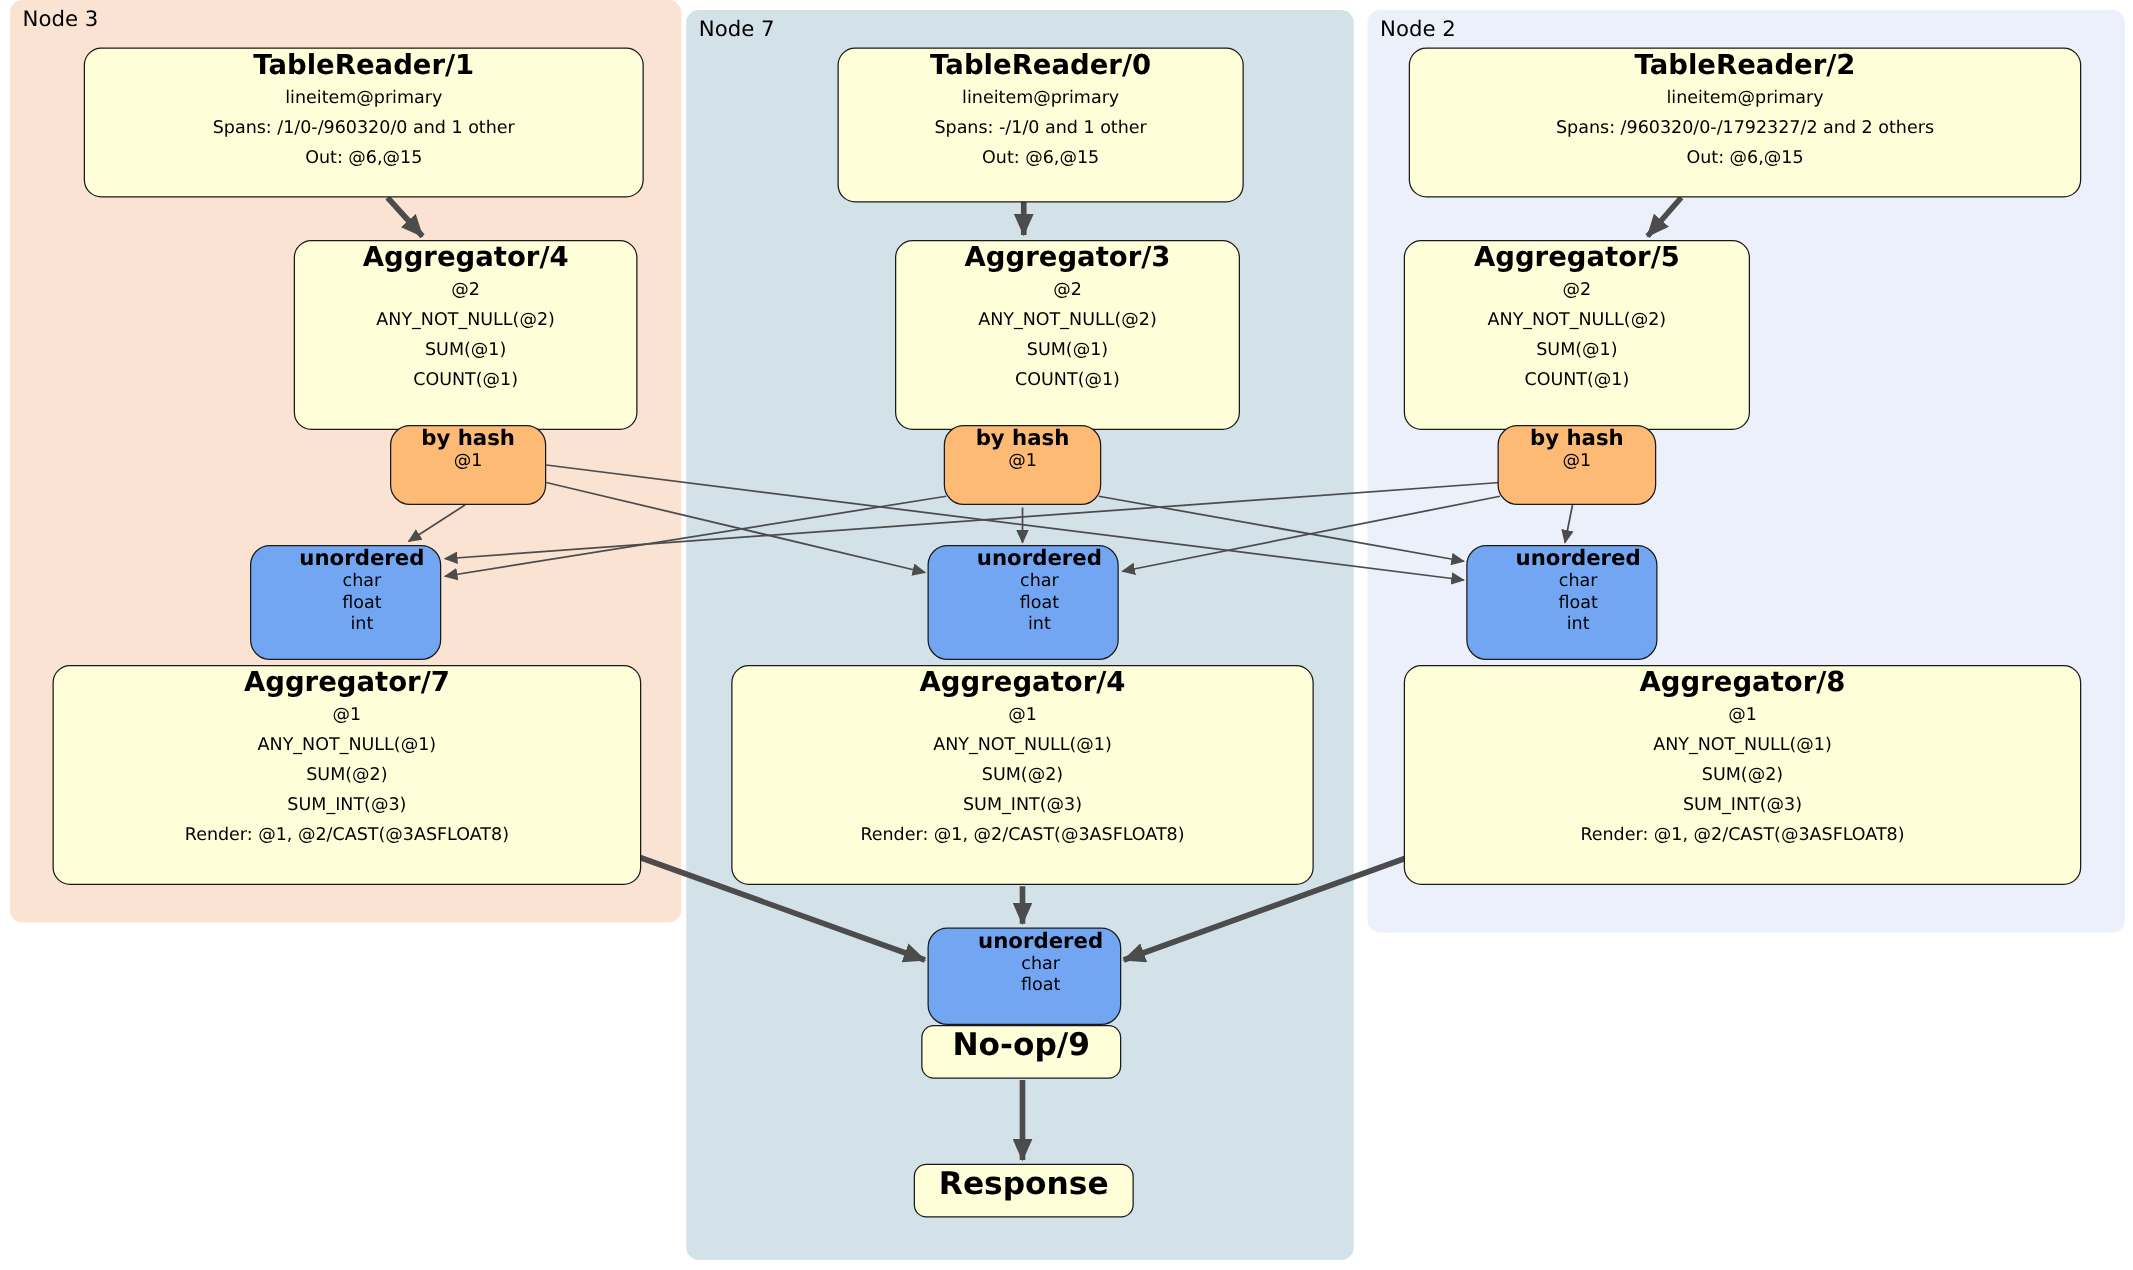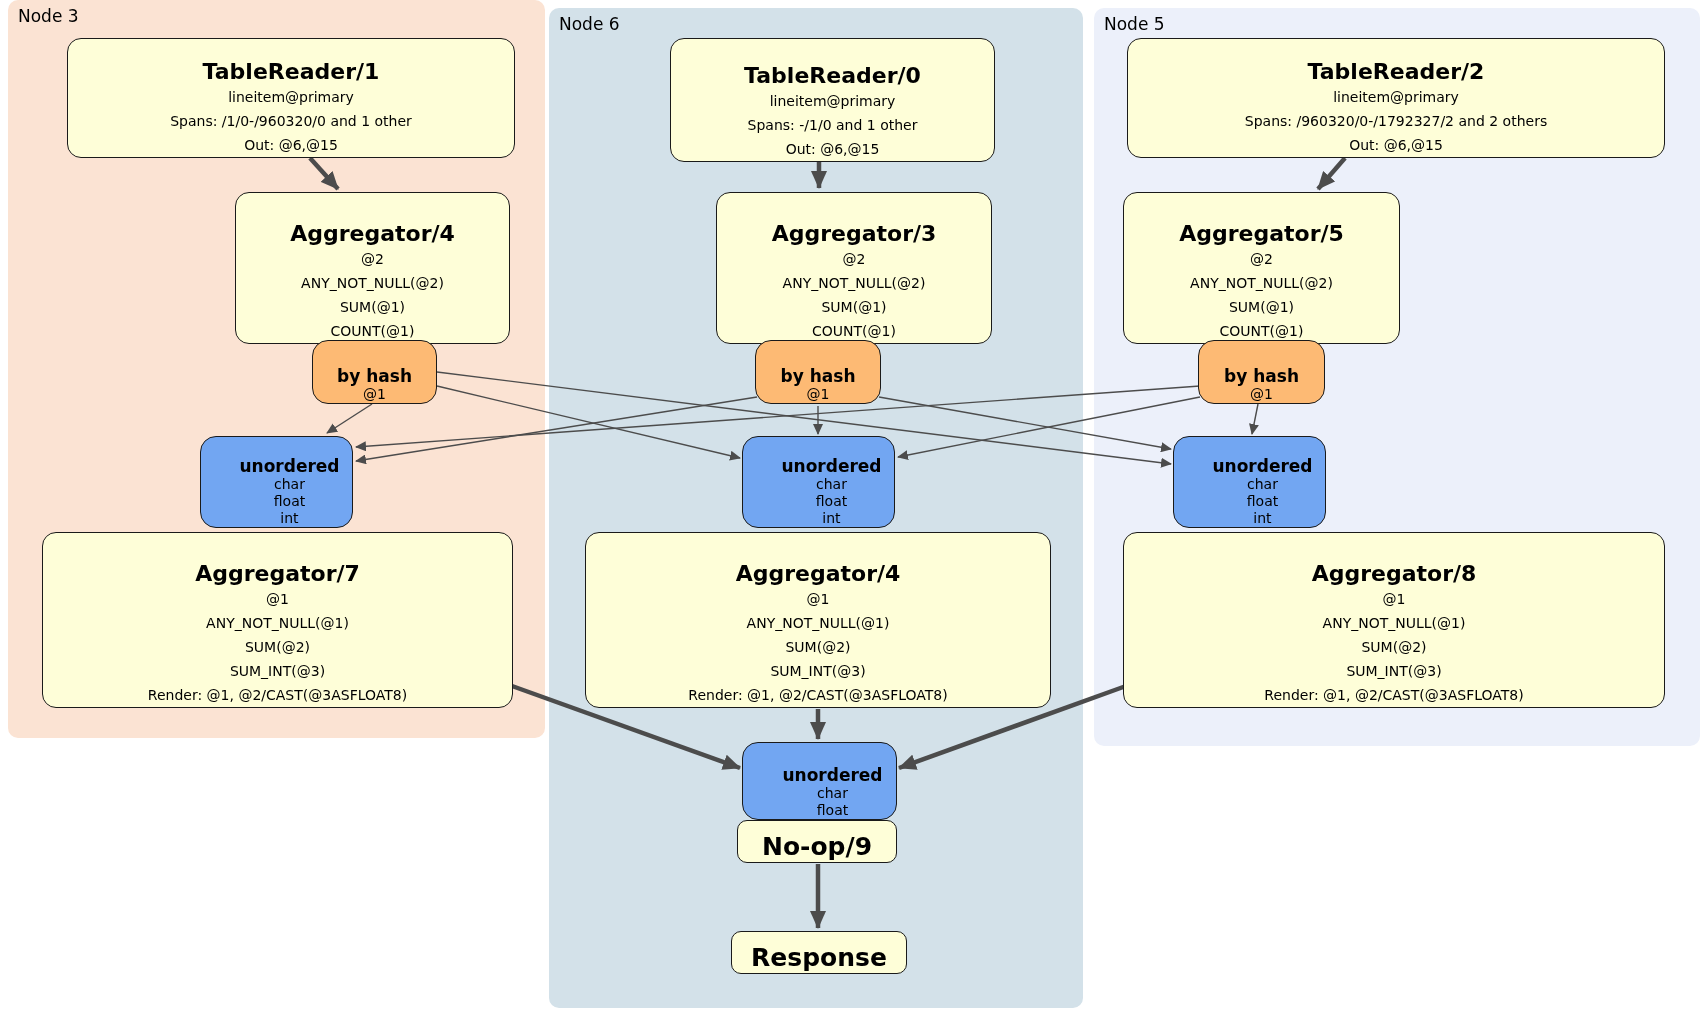--- a/index.html
+++ b/index.html
@@ -8,21 +8,21 @@
 
   .panel{position:absolute;border-radius:10px;z-index:0;}
   .panel-node3{left:8px;top:0;width:537px;height:738px;background:#fbe3d3;}
   .panel-node1{left:549px;top:8px;width:534px;height:1000px;background:#d3e1e9;}
   .panel-node2{left:1094px;top:8px;width:606px;height:738px;background:#ecf0fa;}
   .panel-label{position:absolute;left:10px;top:6px;font-size:17px;}
 
   #edges{position:absolute;left:0;top:0;z-index:1;}
 
   .box{position:absolute;box-sizing:border-box;display:flex;flex-direction:column;
-       align-items:center;justify-content:flex-end;text-align:center;
+       align-items:center;justify-content:flex-start;text-align:center;
        background:#fefed8;border:1.6px solid #1a1a1a;border-radius:14px;z-index:2;}
   .box .title{font-weight:bold;font-size:22px;line-height:27px;white-space:nowrap;}
   .box .line{font-size:14px;line-height:24px;white-space:nowrap;}
 
   .router{background:#fdba74;border-radius:16px;z-index:3;}
   .router .title{font-size:17px;line-height:20px;font-weight:bold;}
   .router .sub{font-size:14px;line-height:17px;}
 
   .sync{background:#72a6f2;border-radius:16px;z-index:3;padding-left:26px;}
   .sync .title{font-size:17px;line-height:20px;font-weight:bold;}
@@ -33,24 +33,24 @@
 </style>
 </head>
 <body>
 
 <div id="stage">
 
   <div class="panel panel-node3">
     <div class="panel-label">Node 3</div>
   </div>
   <div class="panel panel-node1">
-    <div class="panel-label">Node 6</div>
+    <div class="panel-label">Node 7</div>
   </div>
   <div class="panel panel-node2">
-    <div class="panel-label">Node 5</div>
+    <div class="panel-label">Node 2</div>
   </div>
 
   <svg id="edges" width="1706" height="1016">
     <defs>
       <marker id="arrowBig" markerUnits="userSpaceOnUse" markerWidth="20" markerHeight="16" refX="17" refY="8" orient="auto">
         <path d="M0,0 L18,8 L0,16 z" fill="#4c4c4c"></path>
       </marker>
       <marker id="arrowSmall" markerUnits="userSpaceOnUse" markerWidth="12" markerHeight="10" refX="10" refY="5" orient="auto">
         <path d="M0,0 L11,5 L0,10 z" fill="#4c4c4c"></path>
       </marker>

